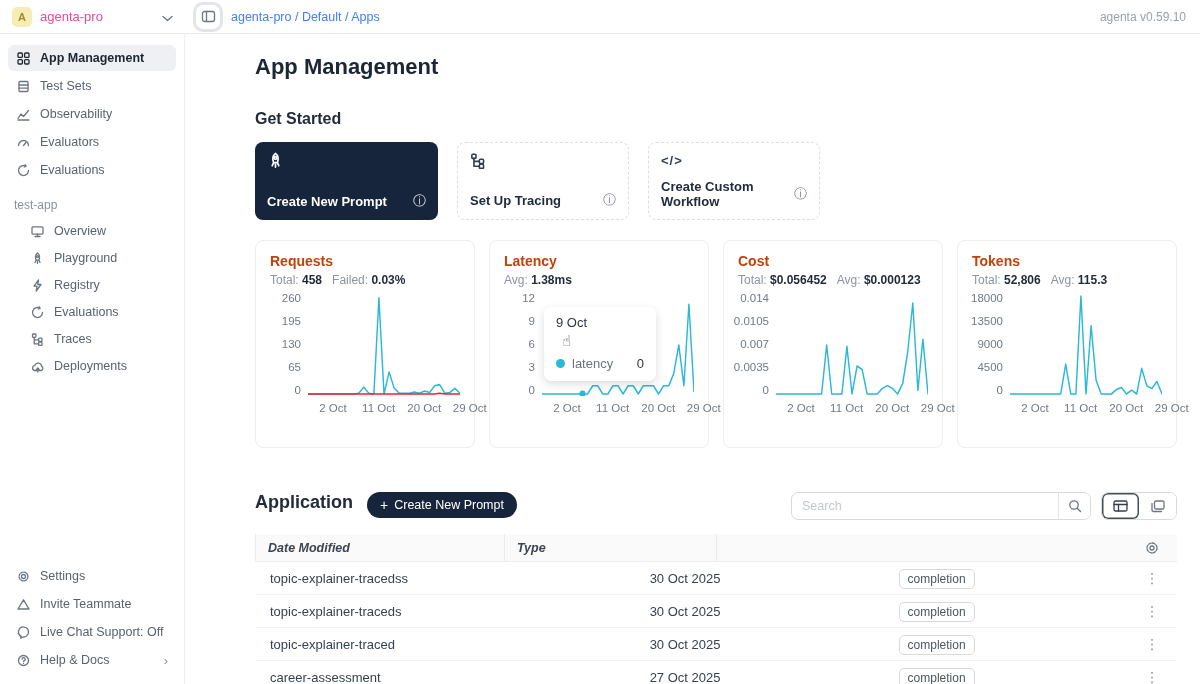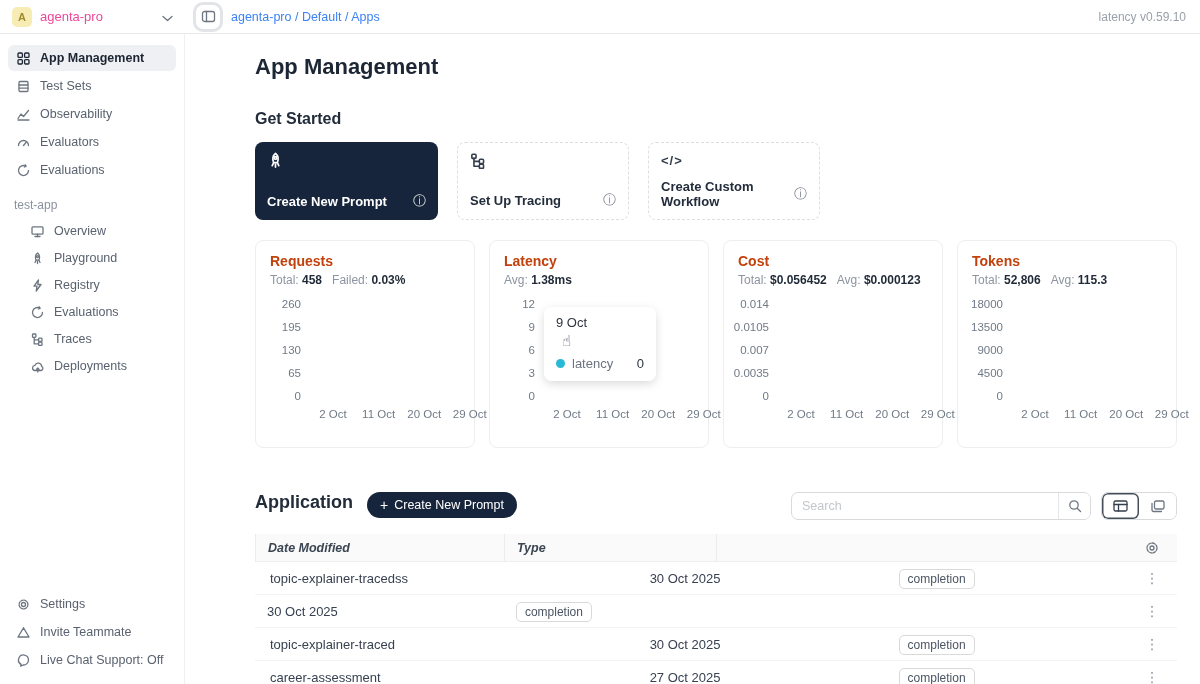--- a/index.html
+++ b/index.html
@@ -46,21 +46,21 @@
   .gs-light { width:172px; border:1px dashed #dcdee1; color:#222c3a; background:#fff; }
   .info-i { font-size:13px; font-weight:normal; opacity:.85; font-family:"DejaVu Sans", sans-serif; }
   .code-glyph { font-size:13px; font-weight:bold; color:#343e4c; letter-spacing:1px; }
 
   
   .charts { display:flex; gap:14px; margin-top:20px; }
   .chart-card { flex:1; height:208px; border:1px solid #eceef0; border-radius:8px; padding:12px 14px; position:relative; }
   .chart-title { font-size:14px; font-weight:bold; color:#c2410c; }
   .chart-stats { margin-top:4px; font-size:12px; color:#8c94a0; display:flex; gap:10px; }
   .chart-stats b { color:#1f2937; }
-  .chart-body { display:flex; margin-top:11px;flex-direction:column; }
+  .chart-body { display:flex; margin-top:5px; }
   .yaxis { width:38px; height:104px; display:flex; flex-direction:column; justify-content:space-between;
     align-items:flex-end; padding-right:7px; font-size:11.5px; color:#707a86; }
   .plot { position:relative; flex:1; height:104px; }
   .plot svg { position:absolute; inset:0; width:100%; height:100%; }
   .xaxis { position:relative; height:18px; margin-left:38px; margin-top:6px; font-size:11.5px; color:#707a86; }
   .xaxis span { position:absolute; transform:translateX(-50%); white-space:nowrap;margin-left:20px; }
 
   .tooltip { position:absolute; left:54px; top:66px; width:112px; padding:8px 12px 10px 12px; background:rgba(255,255,255,.96);
     border-radius:8px; box-shadow:0 3px 10px rgba(0,0,0,.14); z-index:5; }
   .tt-title { font-size:13px; color:#2e3440; }
@@ -114,21 +114,21 @@
   </div>
   <span class="tb-toggle-ring">
     <button class="tb-toggle">
       <svg class="ic" width="15" height="13" viewBox="0 0 15 13">
           <rect x="1.5" y="1.5" width="12" height="10" rx="2"></rect>
           <line x1="5.5" y1="1.5" x2="5.5" y2="11.5"></line>
         </svg>
     </button>
   </span>
   <span class="breadcrumb">agenta-pro / Default / Apps</span>
-  <span class="version">latency v0.59.10</span>
+  <span class="version">agenta v0.59.10</span>
 </div>
 
 <div class="shell">
 
   <aside class="sidebar">
     <div class="nav-item active">
       <span class="nicon">
           <svg class="ic" width="13" height="13" viewBox="0 0 13 13">
             <rect x="1" y="1" width="4.4" height="4.4" rx="1"></rect>
             <rect x="7.6" y="1" width="4.4" height="4.4" rx="1"></rect>
@@ -257,20 +257,31 @@
         </span>
       <span>Invite Teammate</span>
     </div>
     <div class="nav-item">
       <span class="nicon">
           <svg class="ic" width="13" height="13" viewBox="0 0 13 13">
             <path d="M11.5 6 A5 5 0 1 0 4.2 10.4 L3.6 12.2 L6.2 11 A5 5 0 0 0 11.5 6 Z"></path>
           </svg>
         </span>
       <span>Live Chat Support: Off</span>
+    </div>
+    <div class="nav-item">
+      <span class="nicon">
+          <svg class="ic" width="13" height="13" viewBox="0 0 13 13">
+            <circle cx="6.5" cy="6.5" r="5"></circle>
+            <path d="M5 5.2 A1.6 1.6 0 1 1 6.7 6.9 L6.5 7.6"></path>
+            <line x1="6.5" y1="9.3" x2="6.5" y2="9.4"></line>
+          </svg>
+        </span>
+      <span>Help &amp; Docs</span>
+      <span class="arrow">›</span>
     </div>
   </aside>
 
   <main class="main">
     <h1 class="page-title">App Management</h1>
     <h2 class="section-title">Get Started</h2>
 
     <div class="gs-cards">
       <div class="gs-card gs-dark">
         <span><svg class="ic" width="17" height="17" viewBox="0 0 13 13">
@@ -474,20 +485,21 @@
 
       <div class="t-row">
         <span class="c-name">topic-explainer-tracedss</span>
         <span class="c-date">30 Oct 2025</span>
         <span class="c-type"><span class="tag">completion</span></span>
         <span class="c-act">
             <button class="dots">⋮</button>
           </span>
       </div>
       <div class="t-row">
+        <span class="c-name">topic-explainer-traceds</span>
         <span class="c-date">30 Oct 2025</span>
         <span class="c-type"><span class="tag">completion</span></span>
         <span class="c-act">
             <button class="dots">⋮</button>
           </span>
       </div>
       <div class="t-row">
         <span class="c-name">topic-explainer-traced</span>
         <span class="c-date">30 Oct 2025</span>
         <span class="c-type"><span class="tag">completion</span></span>

